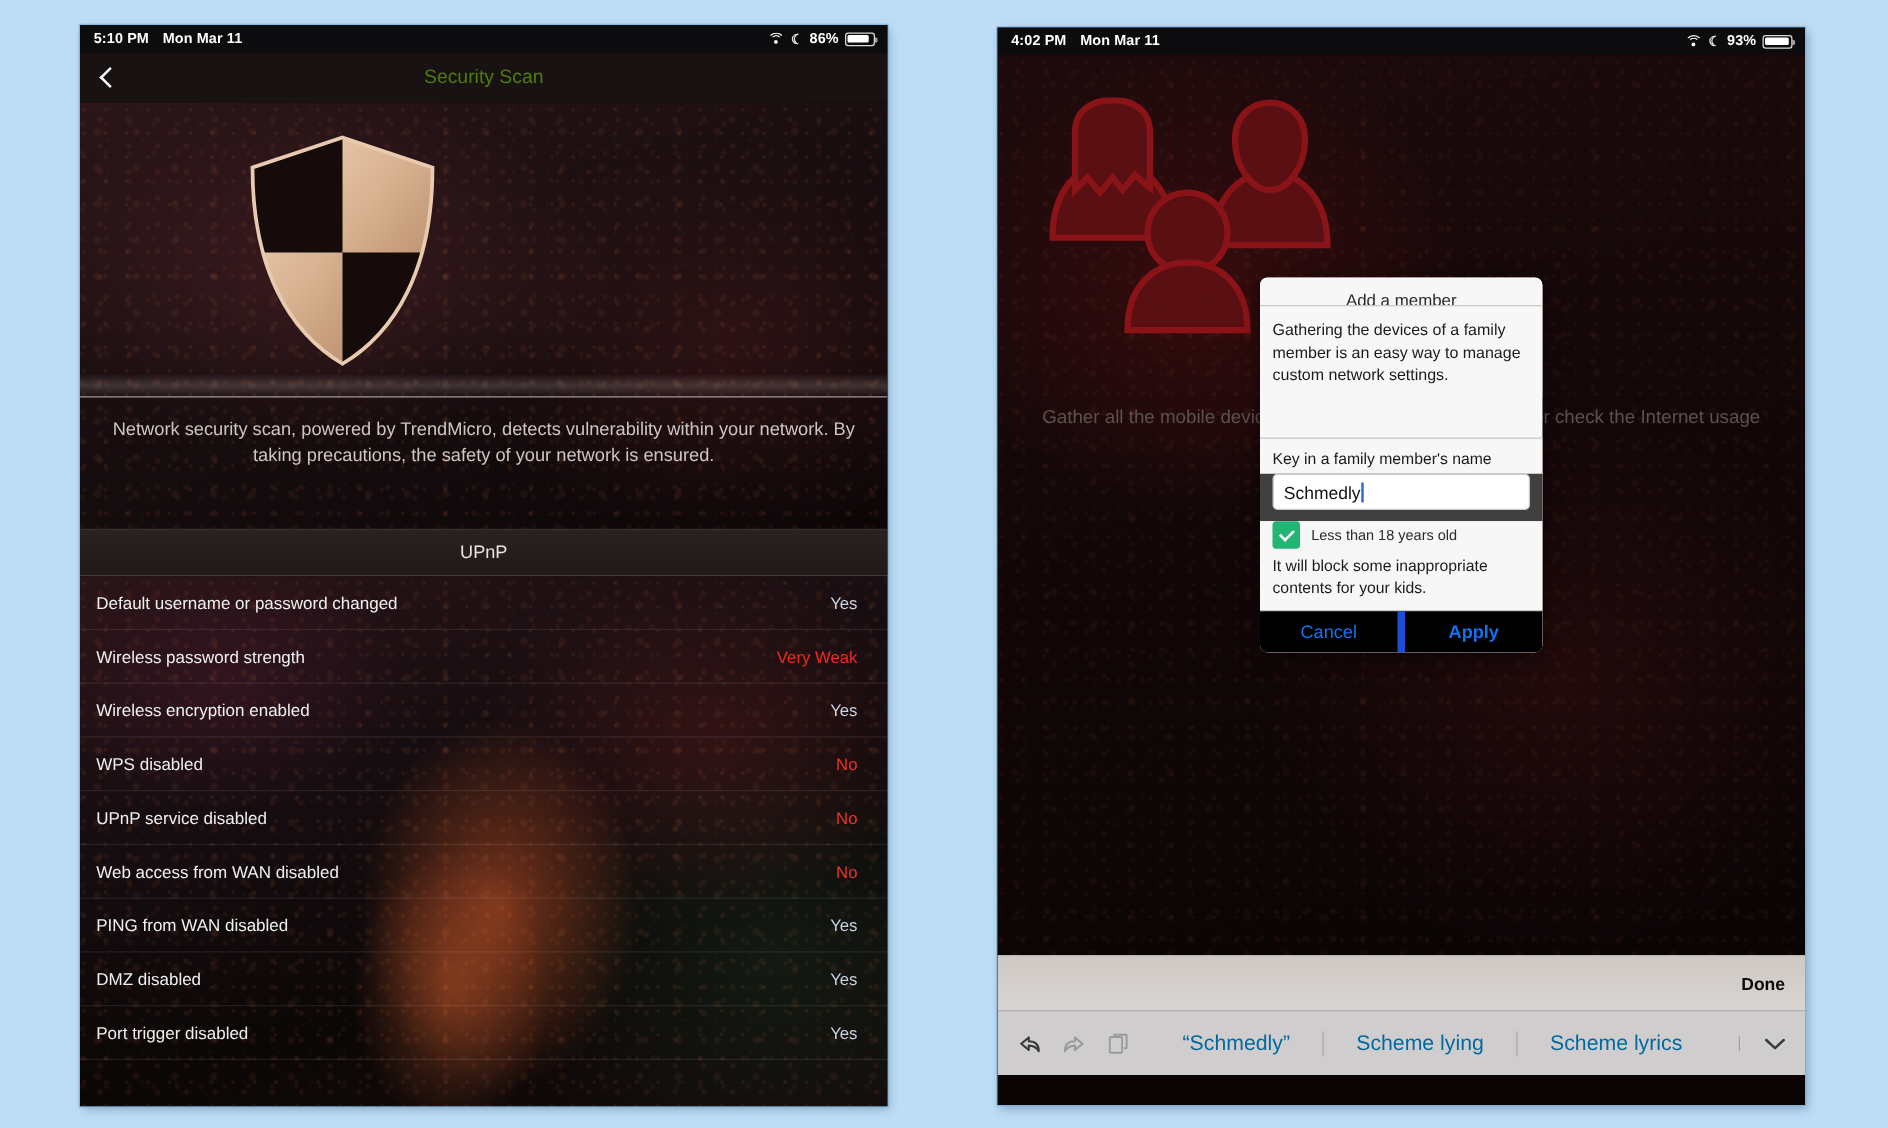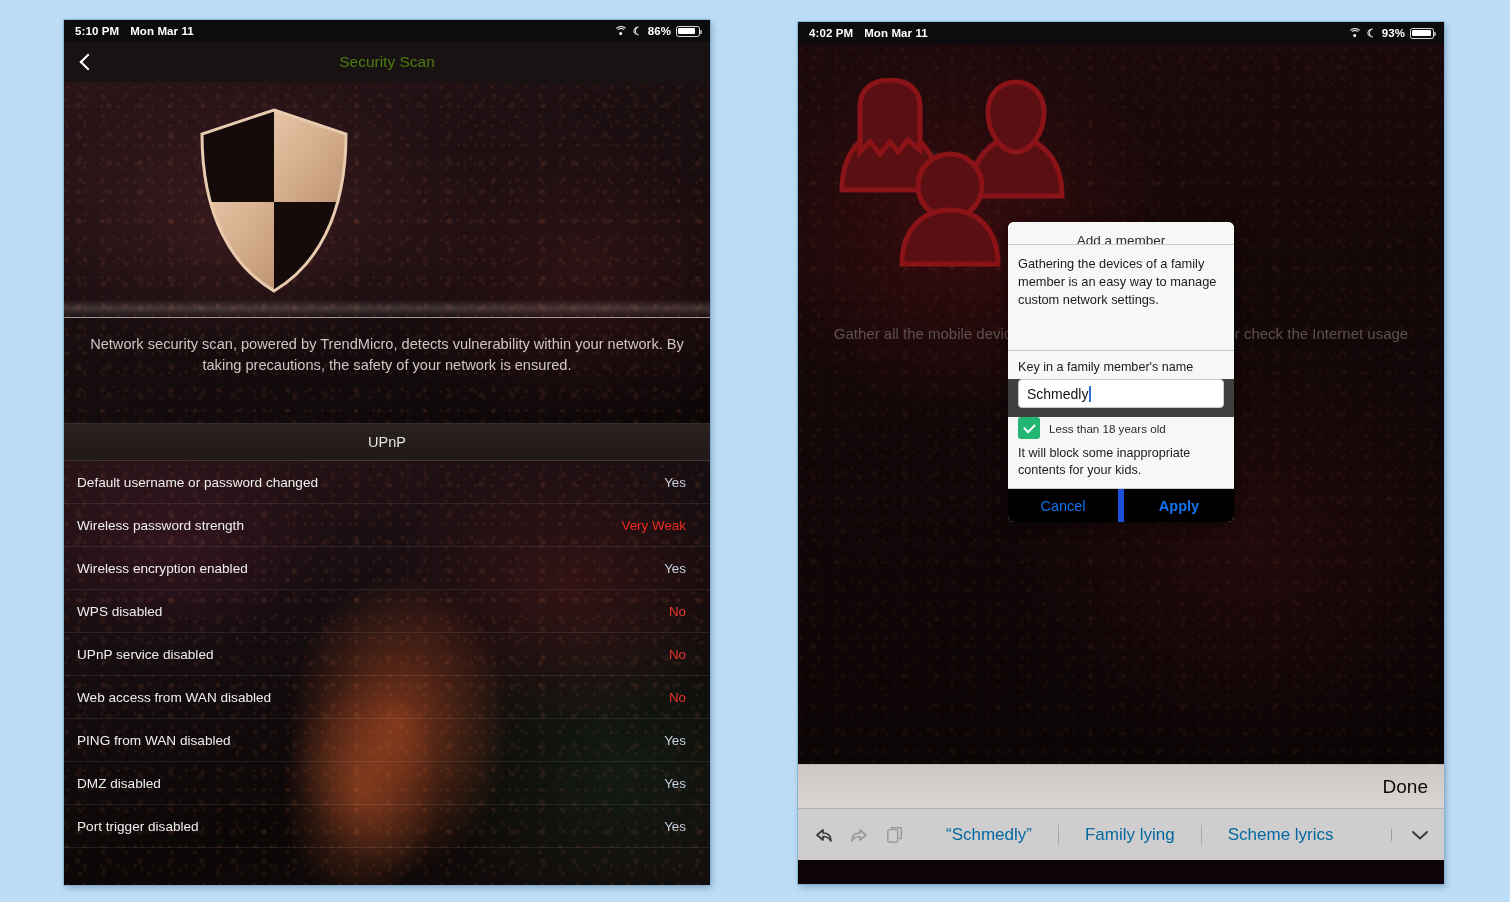--- a/index.html
+++ b/index.html
@@ -210,21 +210,21 @@
 
   
   .kb-done-bar{
     position:relative; z-index:8;
     height:44px; background:#d3ccc7;
     background:linear-gradient(to bottom,#cfc9c5,#d8d4d1);
     display:flex; align-items:center; justify-content:flex-end;
     padding-right:16px;
     border-top:1px solid rgba(0,0,0,.14);
   }
-  .kb-done{ font-size:19px; font-weight:normal; color:#0b0b0b; cursor:pointer;}
+  .kb-done{ font-size:14px; font-weight:bold; color:#0b0b0b; cursor:pointer;}
   .kb-suggest{
     position:relative; z-index:8;
     height:52px; background:#cfcdcd;
     display:flex; align-items:center; padding:0 14px;
     border-top:1px solid rgba(0,0,0,.14);
   }
   .kb-icons{ display:flex; align-items:center; gap:15px; margin-right:24px; color:#3a3a3a; }
   .kb-ico{ cursor:pointer; display:flex; align-items:center; }
   .sugg-group{ display:flex; align-items:center; flex:1; }
   .sugg{
@@ -424,21 +424,21 @@
         </span>
         <span class="kb-ico">
           <svg viewBox="0 0 20 20" width="18" height="20">
             <rect x="2" y="4" width="11" height="14" rx="1.6" fill="none" stroke="#9a9a9a" stroke-width="1.6"></rect>
             <path d="M6 4 L6 2 L17 2 L17 14 L14.5 14" fill="none" stroke="#9a9a9a" stroke-width="1.6" stroke-linejoin="round"></path>
           </svg>
         </span>
       </div>
       <div class="sugg-group">
         <span class="sugg">“Schmedly”</span>
-        <span class="sugg">Family lying</span>
+        <span class="sugg">Scheme lying</span>
         <span class="sugg">Scheme lyrics</span>
       </div>
       <div class="kb-chevron">
         <svg viewBox="0 0 20 12" width="20" height="12">
           <path d="M3 3 L10 9.5 L17 3" fill="none" stroke="#3a3a3a" stroke-width="2" stroke-linecap="round" stroke-linejoin="round"></path>
         </svg>
       </div>
     </div>
   </div>
 </div>

